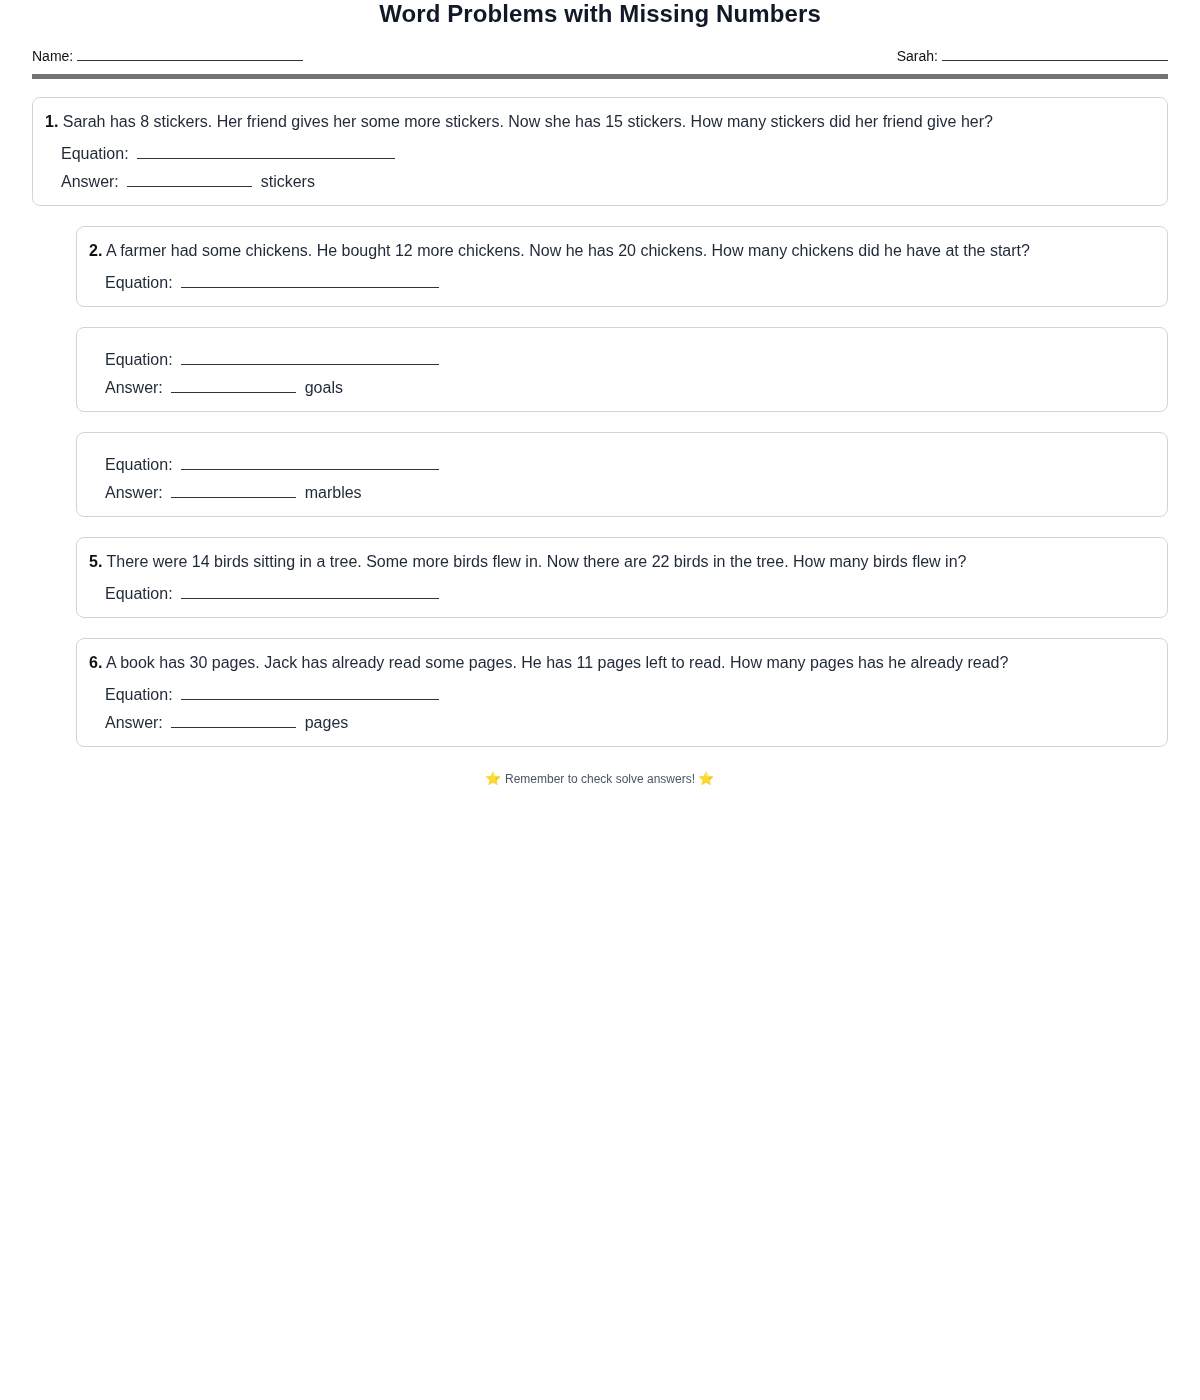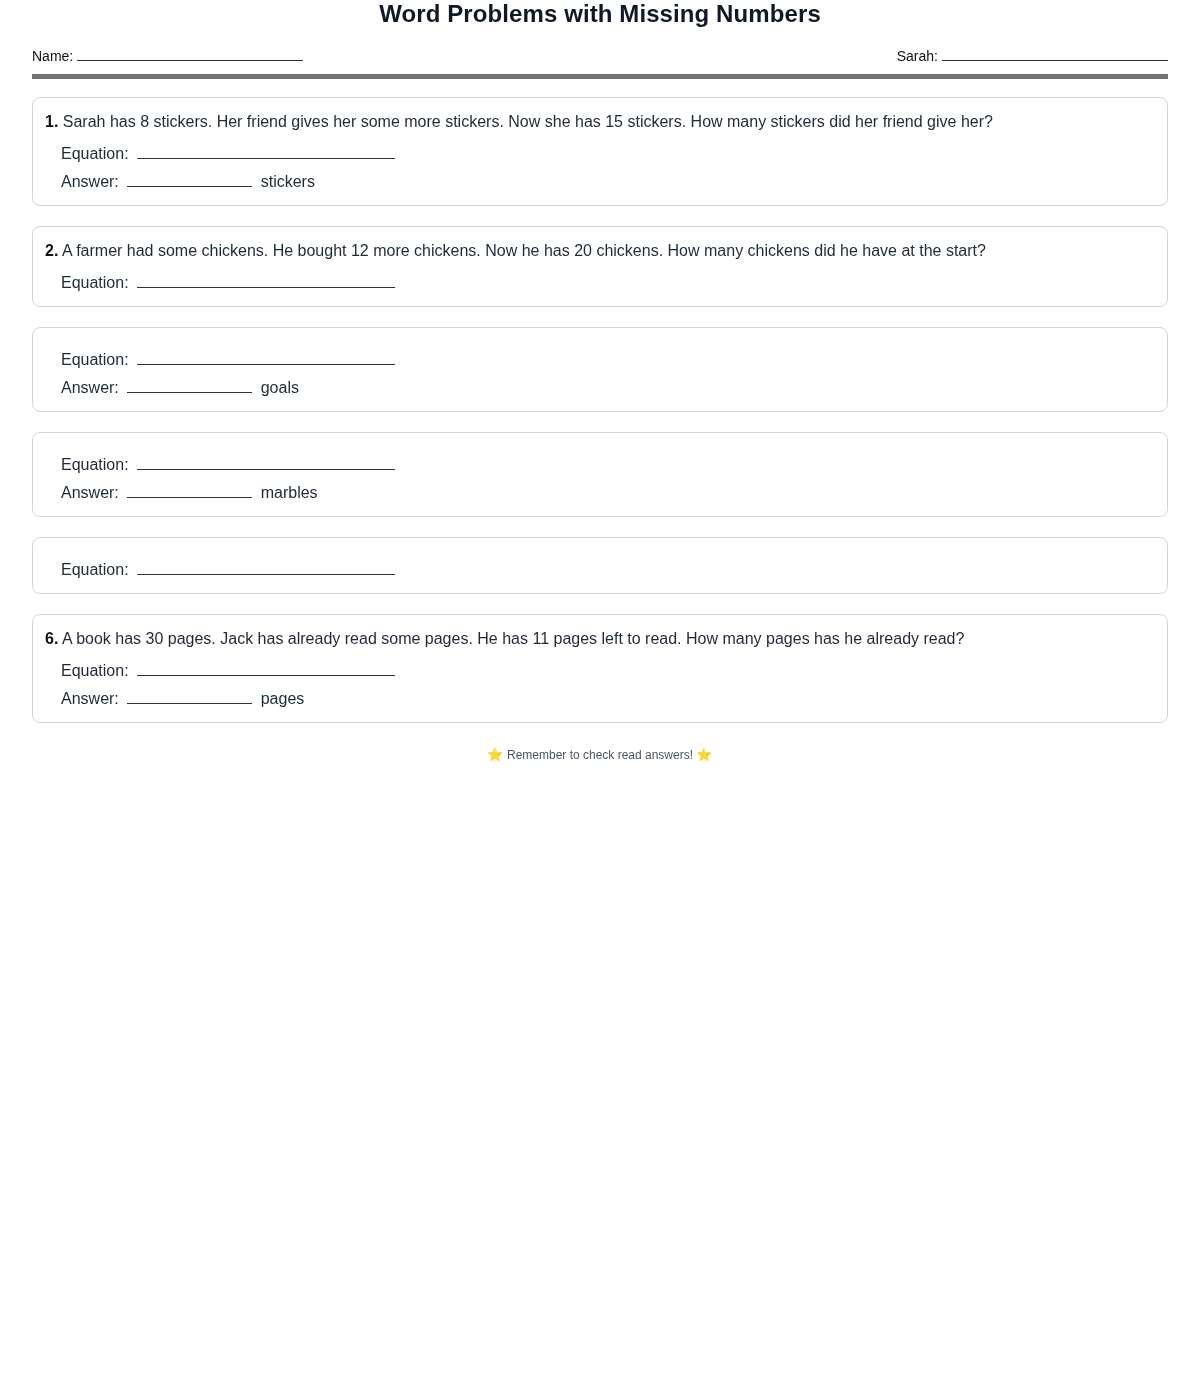--- a/index.html
+++ b/index.html
@@ -58,20 +58,21 @@
       border: 1px solid #d1d5db;
       border-radius: 8px;
       margin-top: 18px;
       padding: 12px 12px 11px 12px;
       font-size: 16px;
       line-height: 24px;
       color: #1f2937;
     }
     .problem + .problem {
       margin-top: 20px;
+      margin-left: 44px;
     }
     .problem .q-num {
       font-weight: bold;
       color: #111;
     }
     .problem .line {
       margin-left: 16px;
       margin-top: 4px;
       line-height: 24px;
     }
@@ -166,20 +167,23 @@
       <span class="eq-blank"></span>
     </div>
     <div class="line">
       <span>Answer:</span>
       <span class="ans-blank"></span>
       <span>marbles</span>
     </div>
   </div>
 
   <div class="problem">
+    <div>
+      <span class="q-num">5.</span><span> There were 14 birds sitting in a tree. Some more birds flew in. Now there are 22 birds in the tree. How many birds flew in?</span>
+    </div>
     <div class="line eq">
       <span>Equation:</span>
       <span class="eq-blank"></span>
     </div>
   </div>
 
   <div class="problem">
     <div>
       <span class="q-num">6.</span><span> A book has 30 pages. Jack has already read some pages. He has 11 pages left to read. How many pages has he already read?</span>
     </div>
@@ -188,16 +192,16 @@
       <span class="eq-blank"></span>
     </div>
     <div class="line">
       <span>Answer:</span>
       <span class="ans-blank"></span>
       <span>pages</span>
     </div>
   </div>
 
   <div class="footer">
-    <span class="star">⭐</span><span> Remember to check read answers! </span><span class="star">⭐</span>
+    <span class="star">⭐</span><span> Remember to check solve answers! </span><span class="star">⭐</span>
   </div>
 
 </div>
 
 </body></html>

